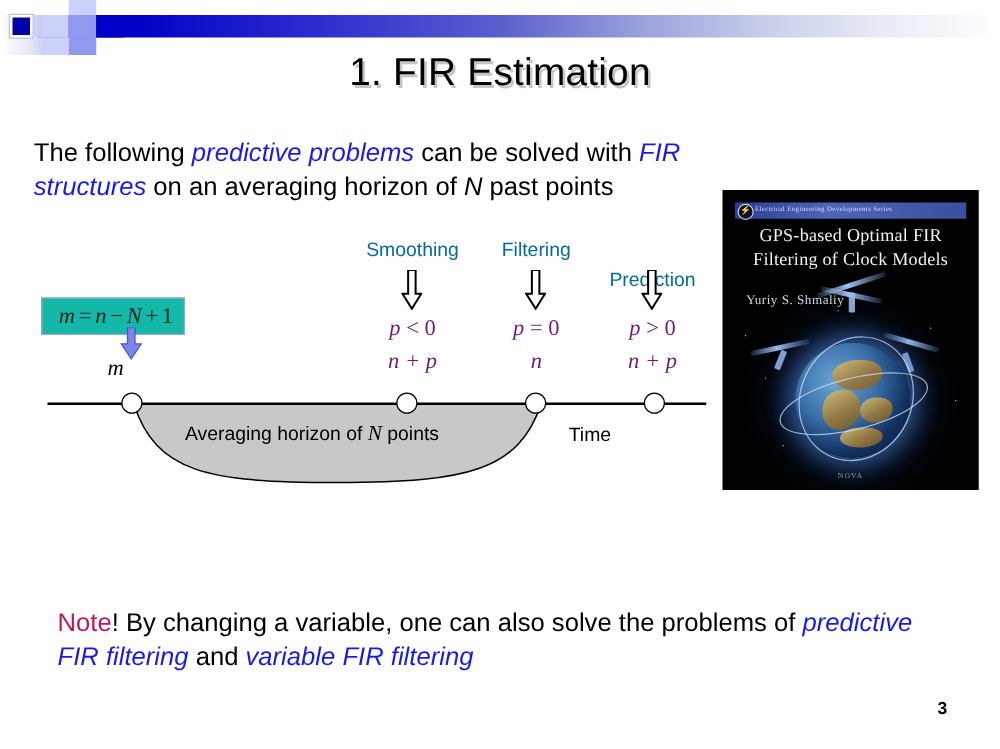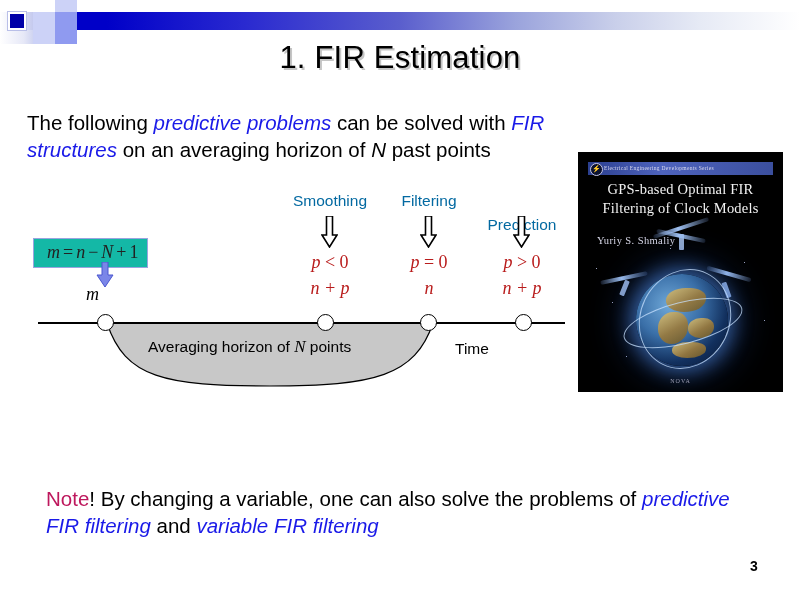--- a/index.html
+++ b/index.html
@@ -148,21 +148,21 @@
   }
   .col-arrow {
     position: absolute;
     width: 17px;
     height: 32px;
   }
   .col-math {
     position: absolute;
     font-family: "Liberation Serif", serif;
     font-size: 18px;
-    color: #b91c1c;
+    color: #701a75;
     text-align: center;
     white-space: nowrap;
   }
   .col-math .v { font-style: italic; }
   .col-math .o { font-style: normal; }
 
   .axis-line {
     position: absolute;
     left: 38px;
     top: 322px;

